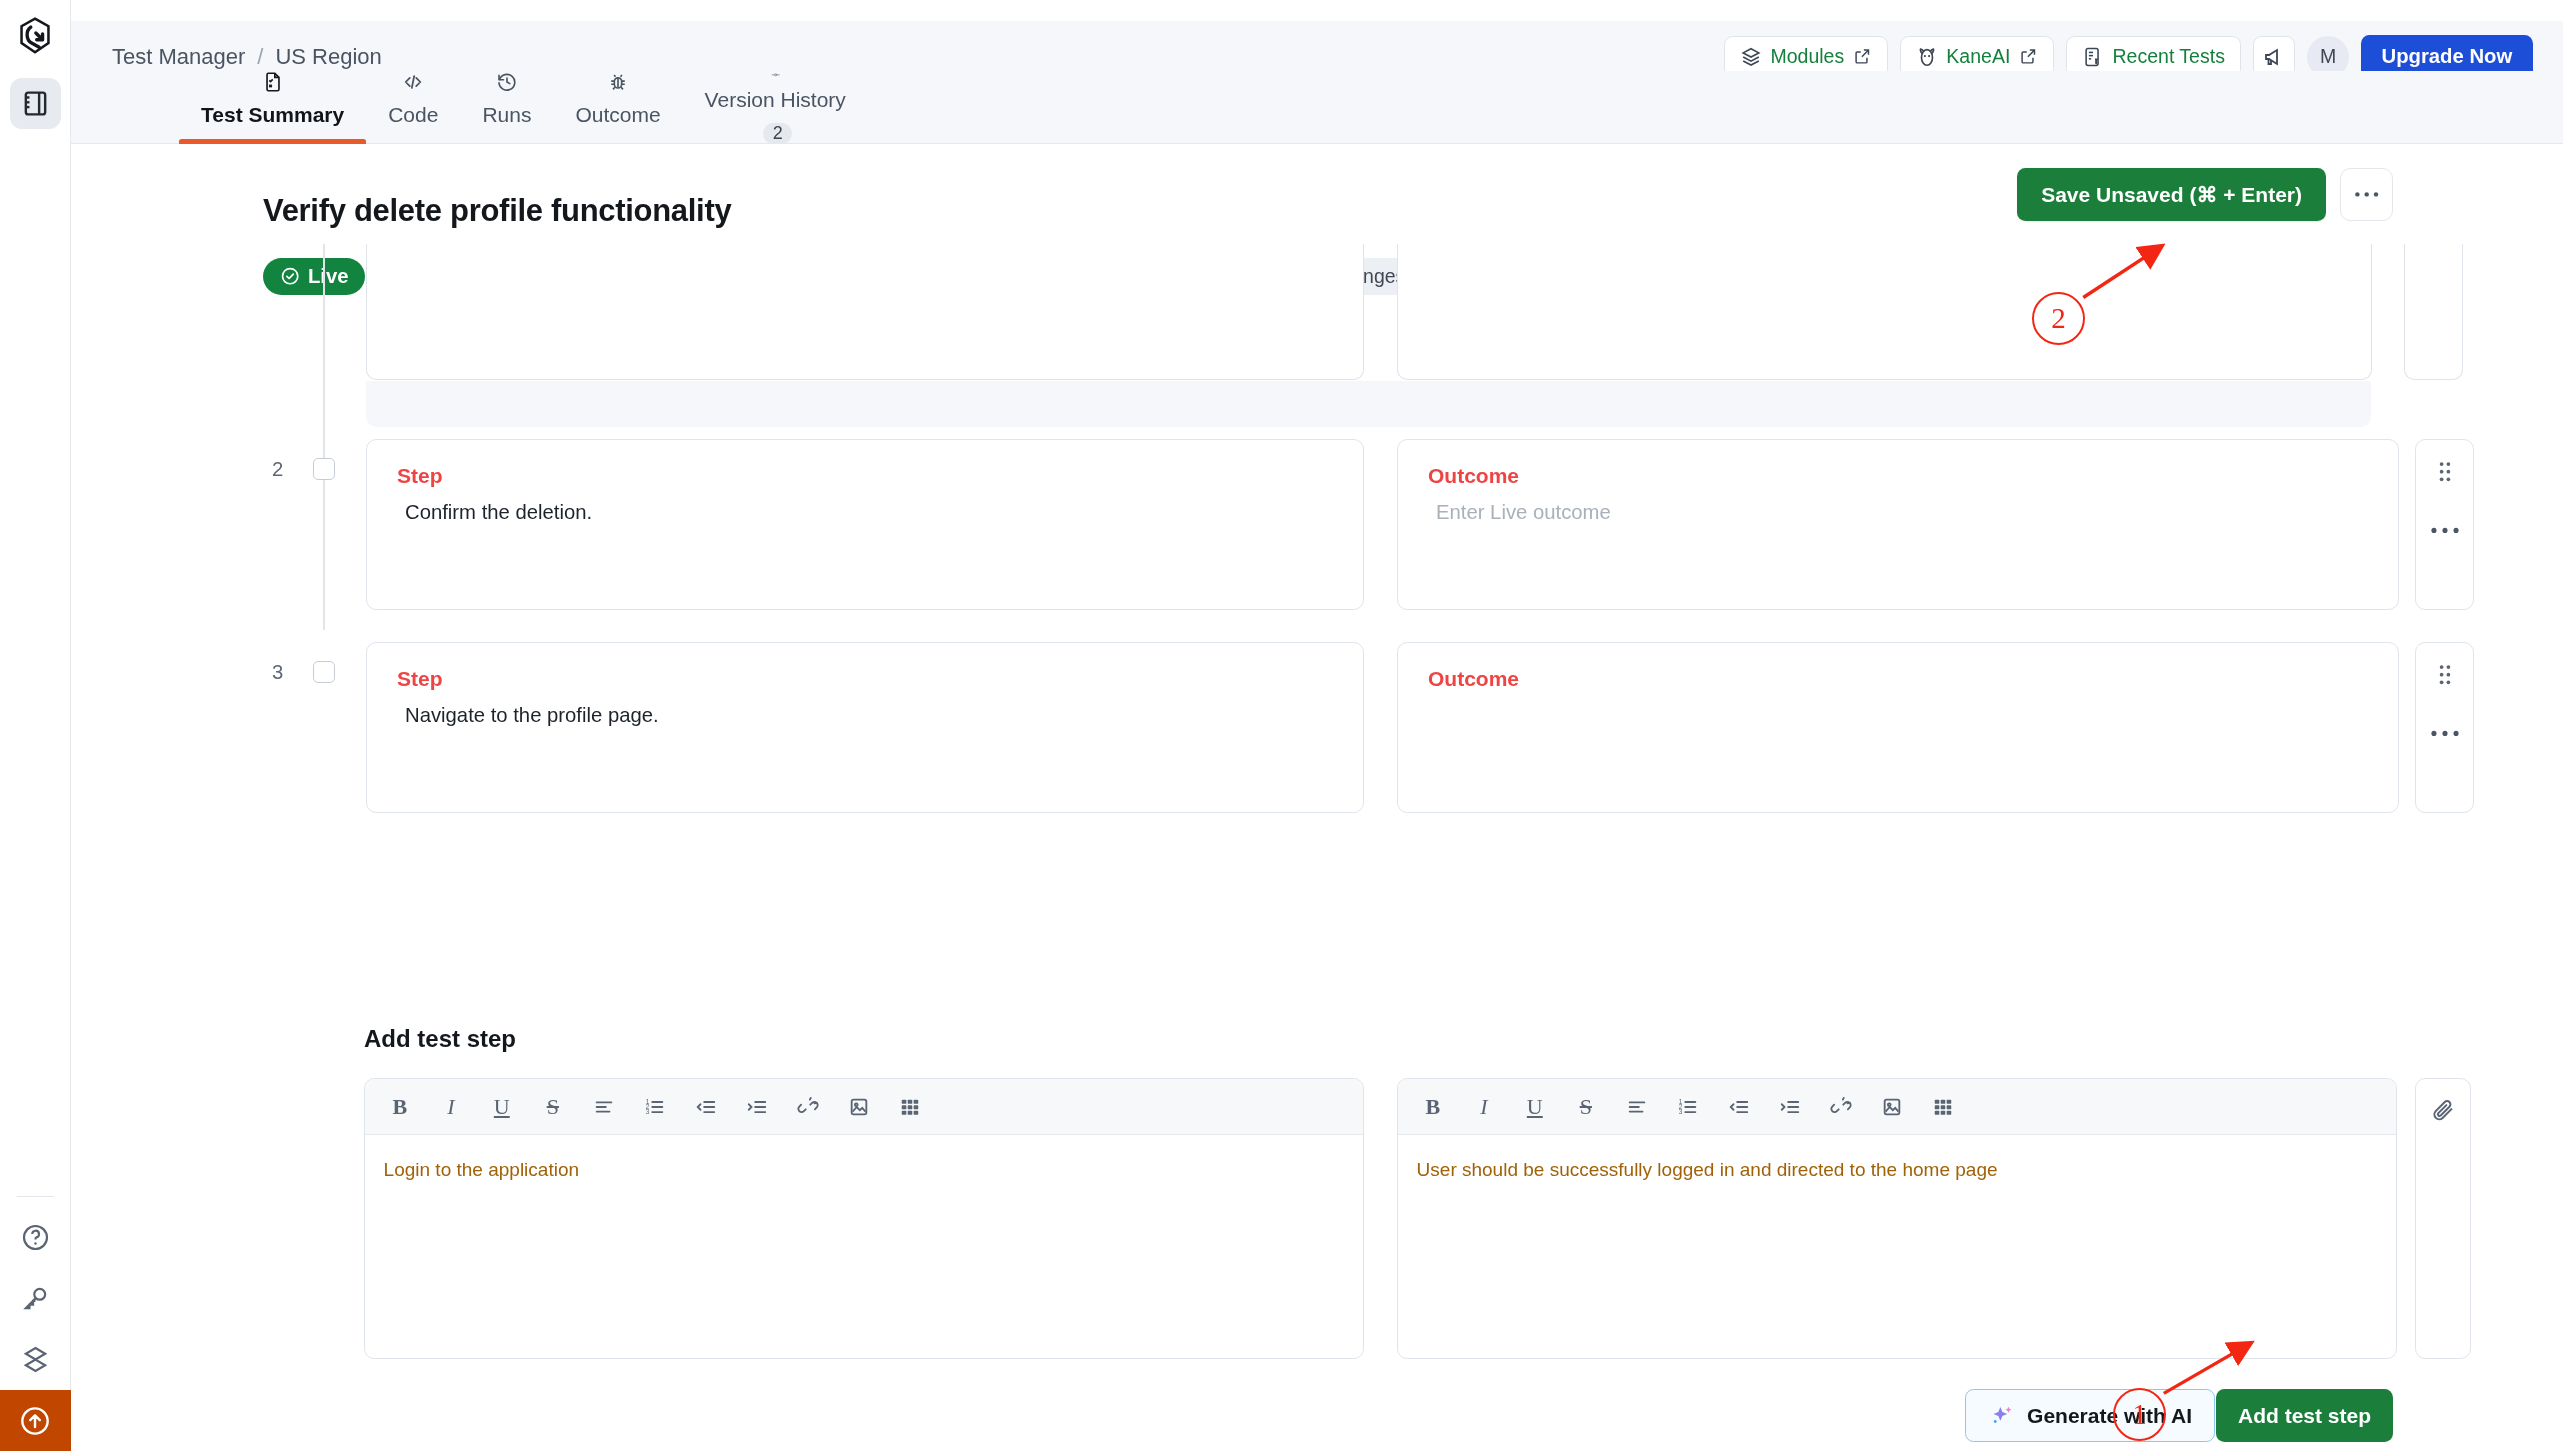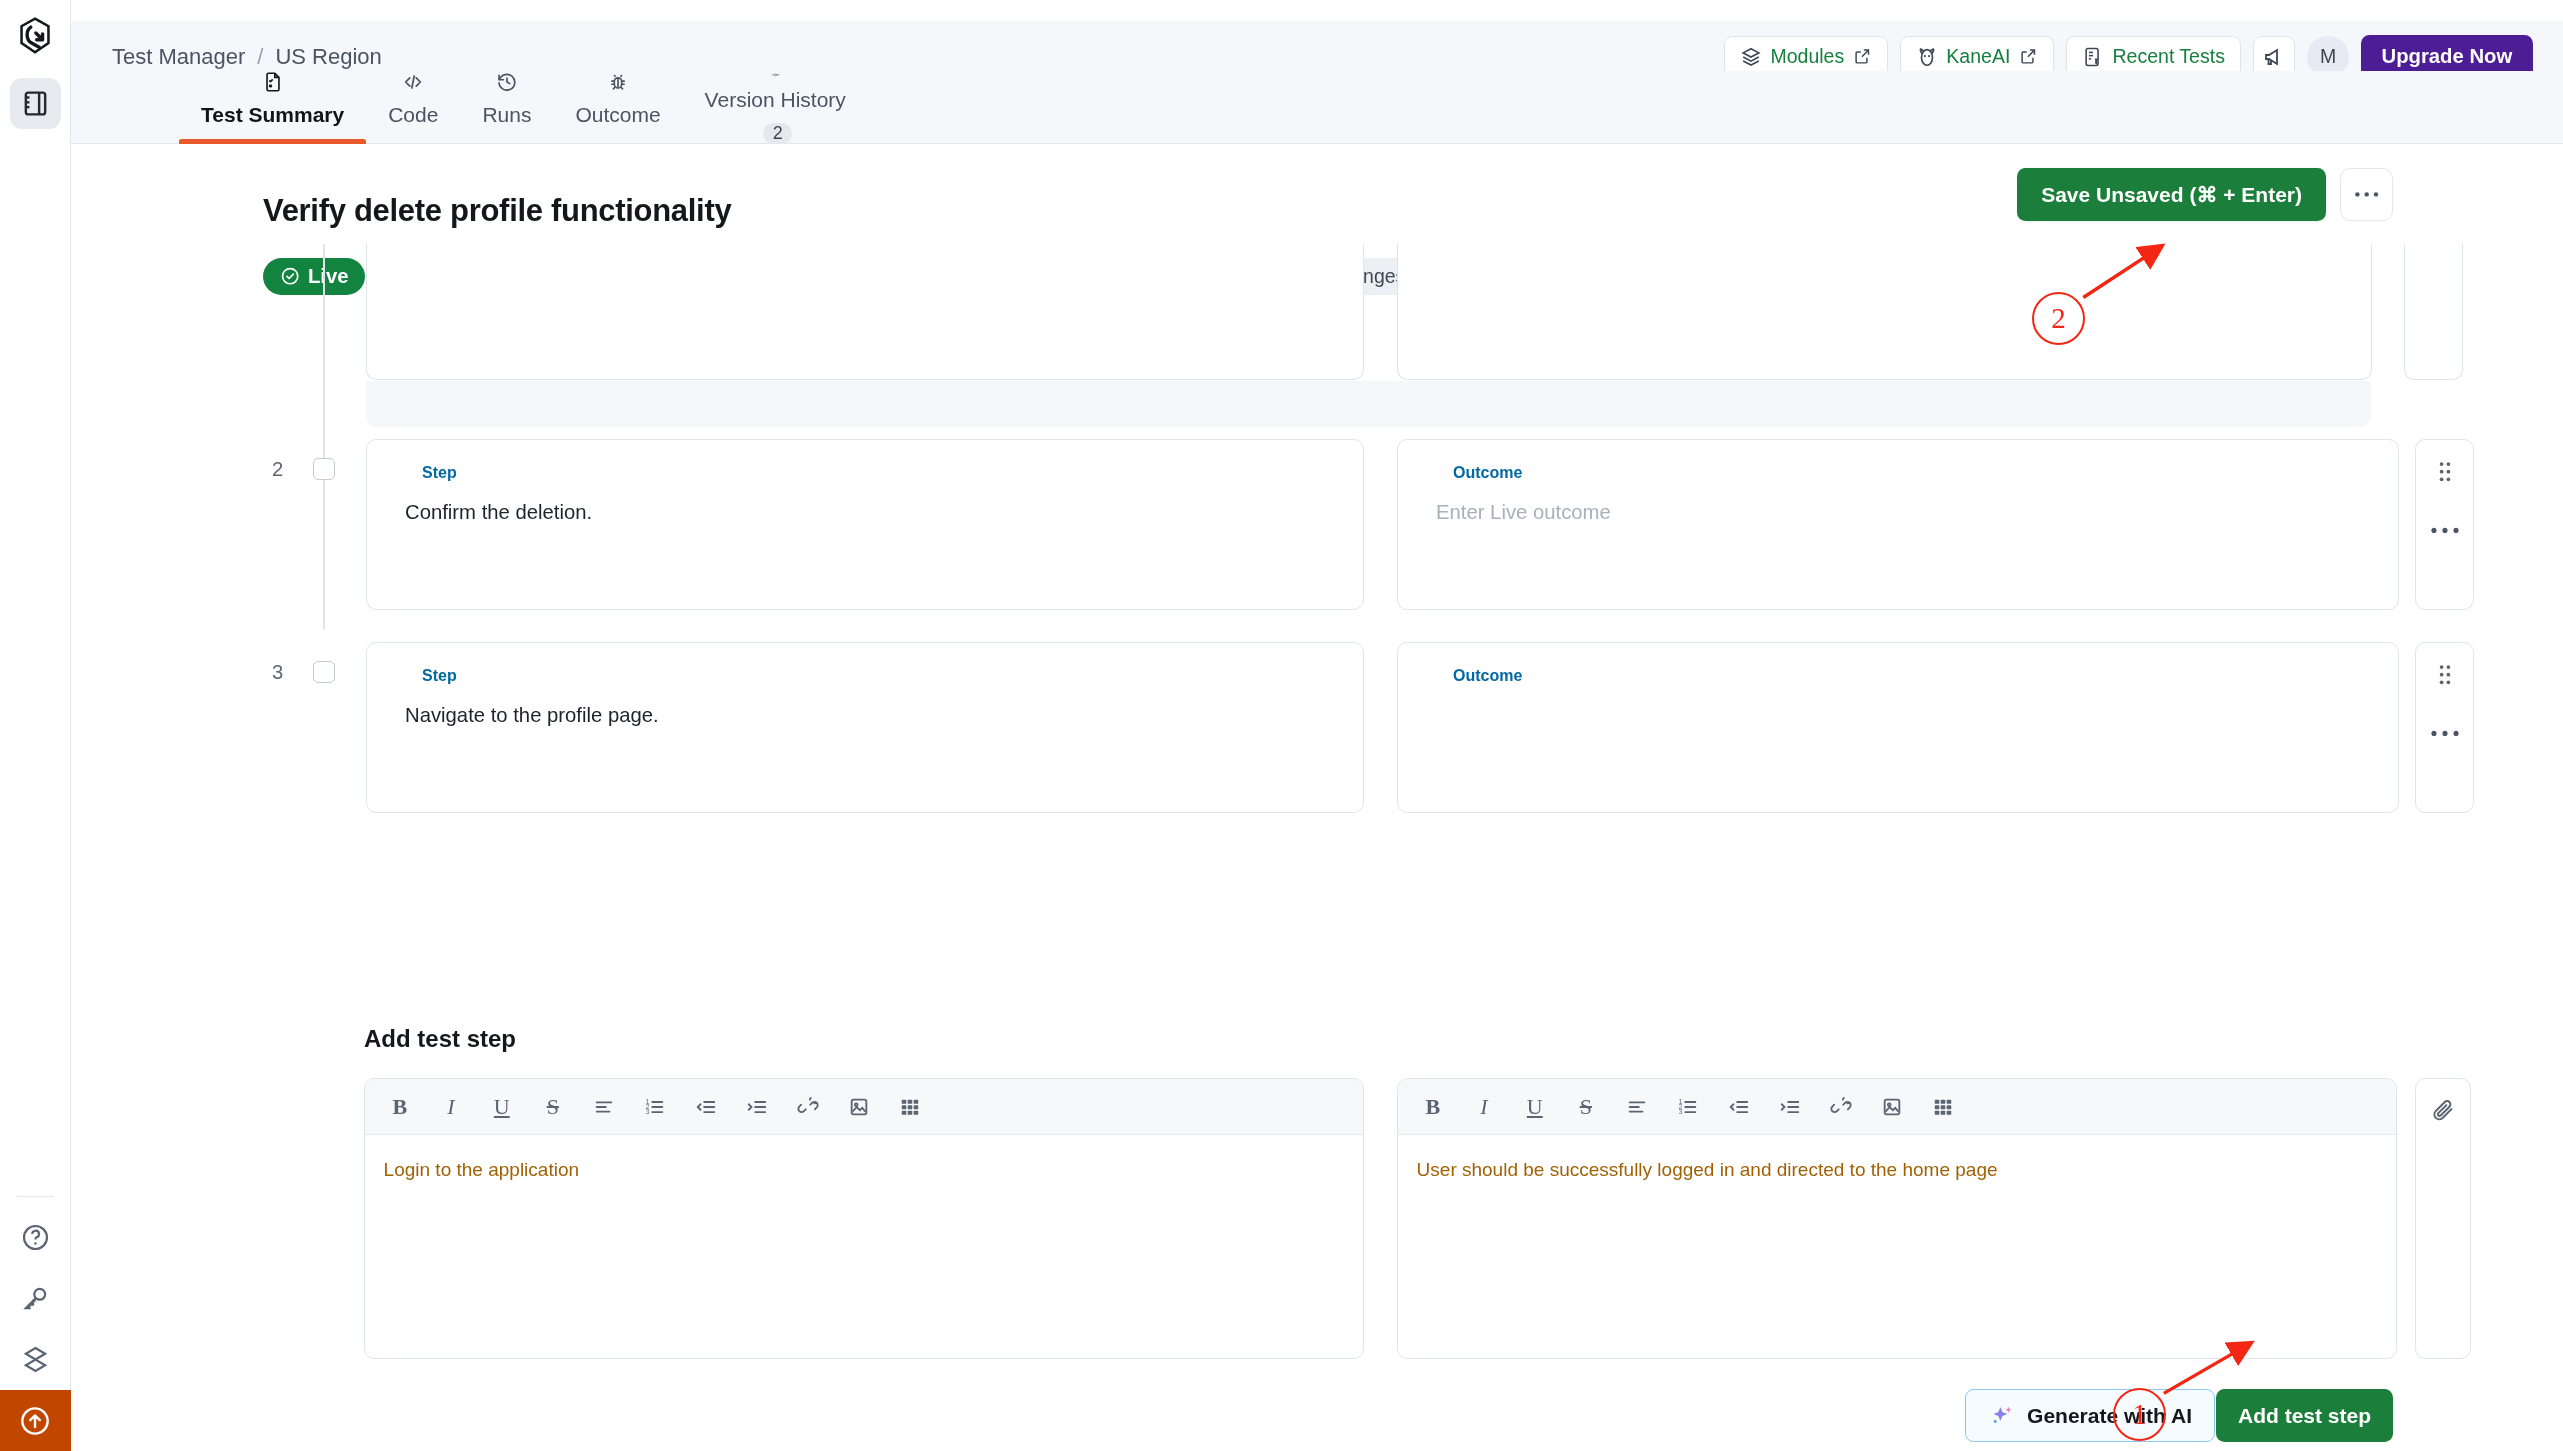--- a/index.html
+++ b/index.html
@@ -65,21 +65,21 @@
     display: flex; align-items: center; justify-content: center;
     color: #3d4654;
   }
   #avatar {
     width: 42px; height: 42px; border-radius: 50%;
     background: #e8eaf3; color: #3d4654;
     display: flex; align-items: center; justify-content: center;
     font-size: 19.5px;
   }
   #upgrade-now {
-    height: 44px; padding: 0 20.3px; background: #4c1d95; color: #fff;
+    height: 44px; padding: 0 20.3px; background: #1d4ed8; color: #fff;
     border-radius: 8.5px; display: flex; align-items: center;
     font-size: 20.3px; font-weight: bold; white-space: nowrap;
   }
 
   
   #tab-bar {
     position: absolute; left: 71px; top: 71px; width: 2492px; height: 73px;
     background: #f5f7fa; border-bottom: 0.8px solid #e4e7ec;
     display: flex; align-items: center; padding-left: 108px; gap: 0;
   }
@@ -153,22 +153,22 @@
   }
   .step-check {
     position: absolute; width: 22px; height: 22px; border: 1.7px solid #c5cbd4;
     border-radius: 5.1px; background: #fff;
   }
   .panel {
     border: 0.8px solid #dfe4ea; border-radius: 10.2px; background: #fff;
     position: absolute;
   }
   .panel-label {
-    position: absolute; left: 55px; top: 24px;
-    font-size: 16px; font-weight: bold; color: #0369a1;
+    position: absolute; left: 30px; top: 24px;
+    font-size: 21px; font-weight: bold; color: #ef4444;
   }
   .panel-text {
     position: absolute; left: 38px; top: 61px;
     font-size: 20.3px; color: #1d232c;
   }
   .panel-placeholder {
     position: absolute; left: 38px; top: 61px;
     font-size: 20.3px; color: #a8b0ba;
   }
   .side-ctl {

